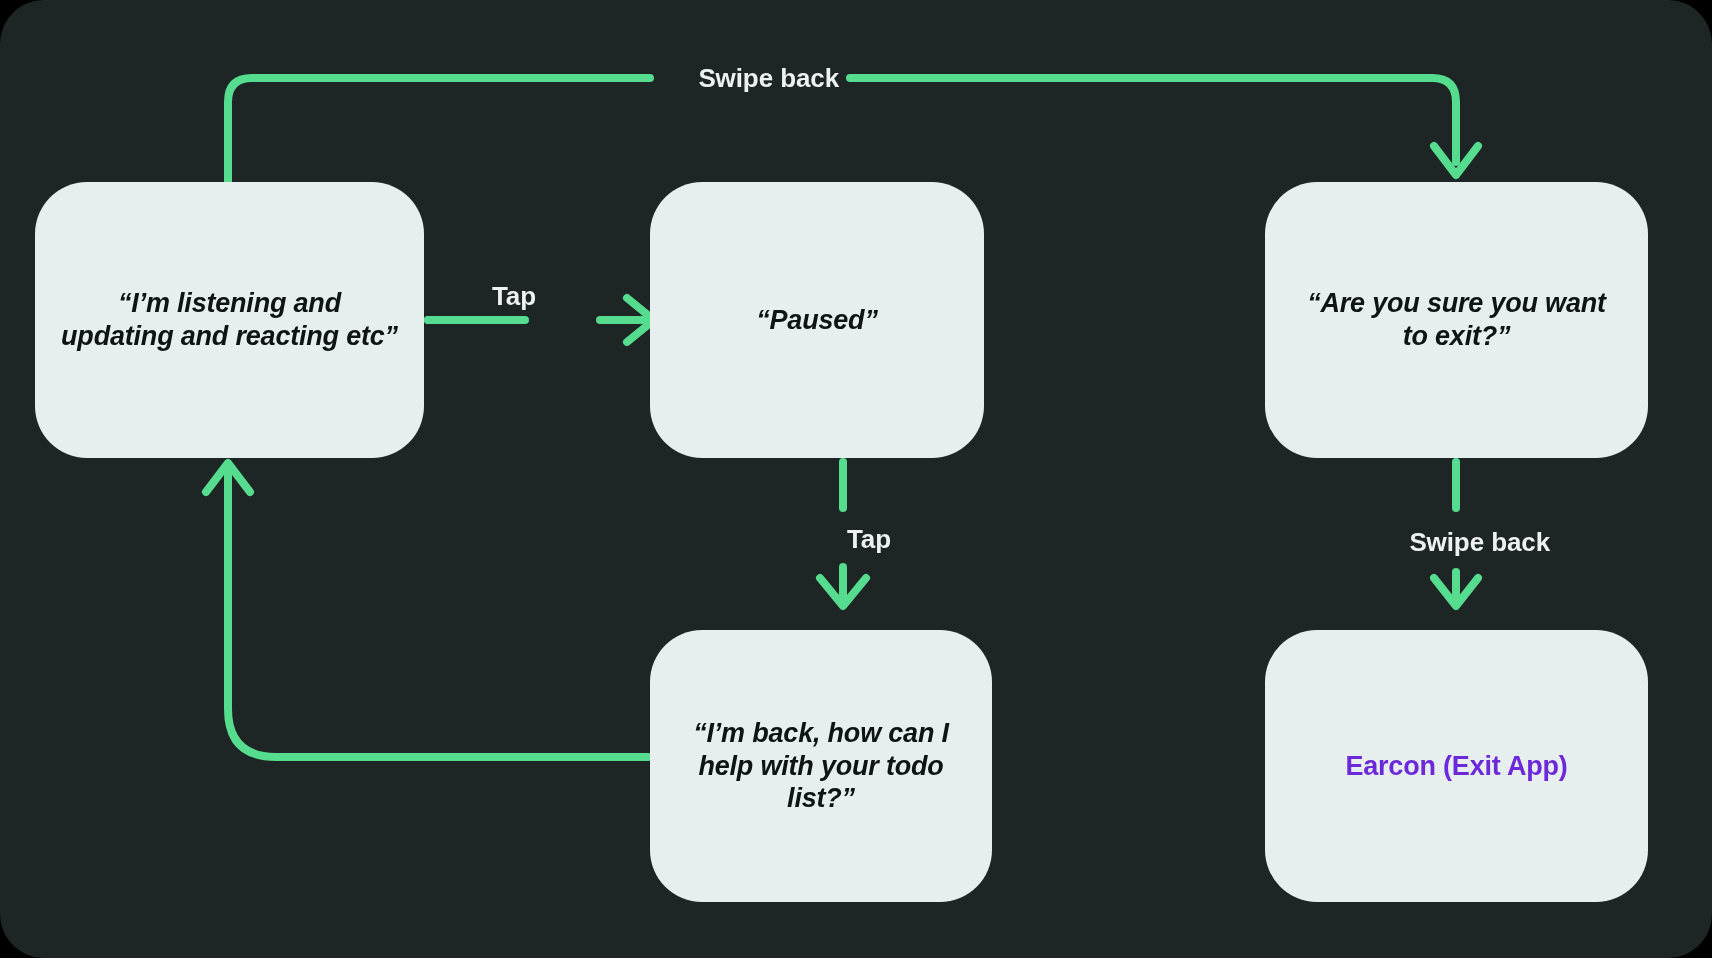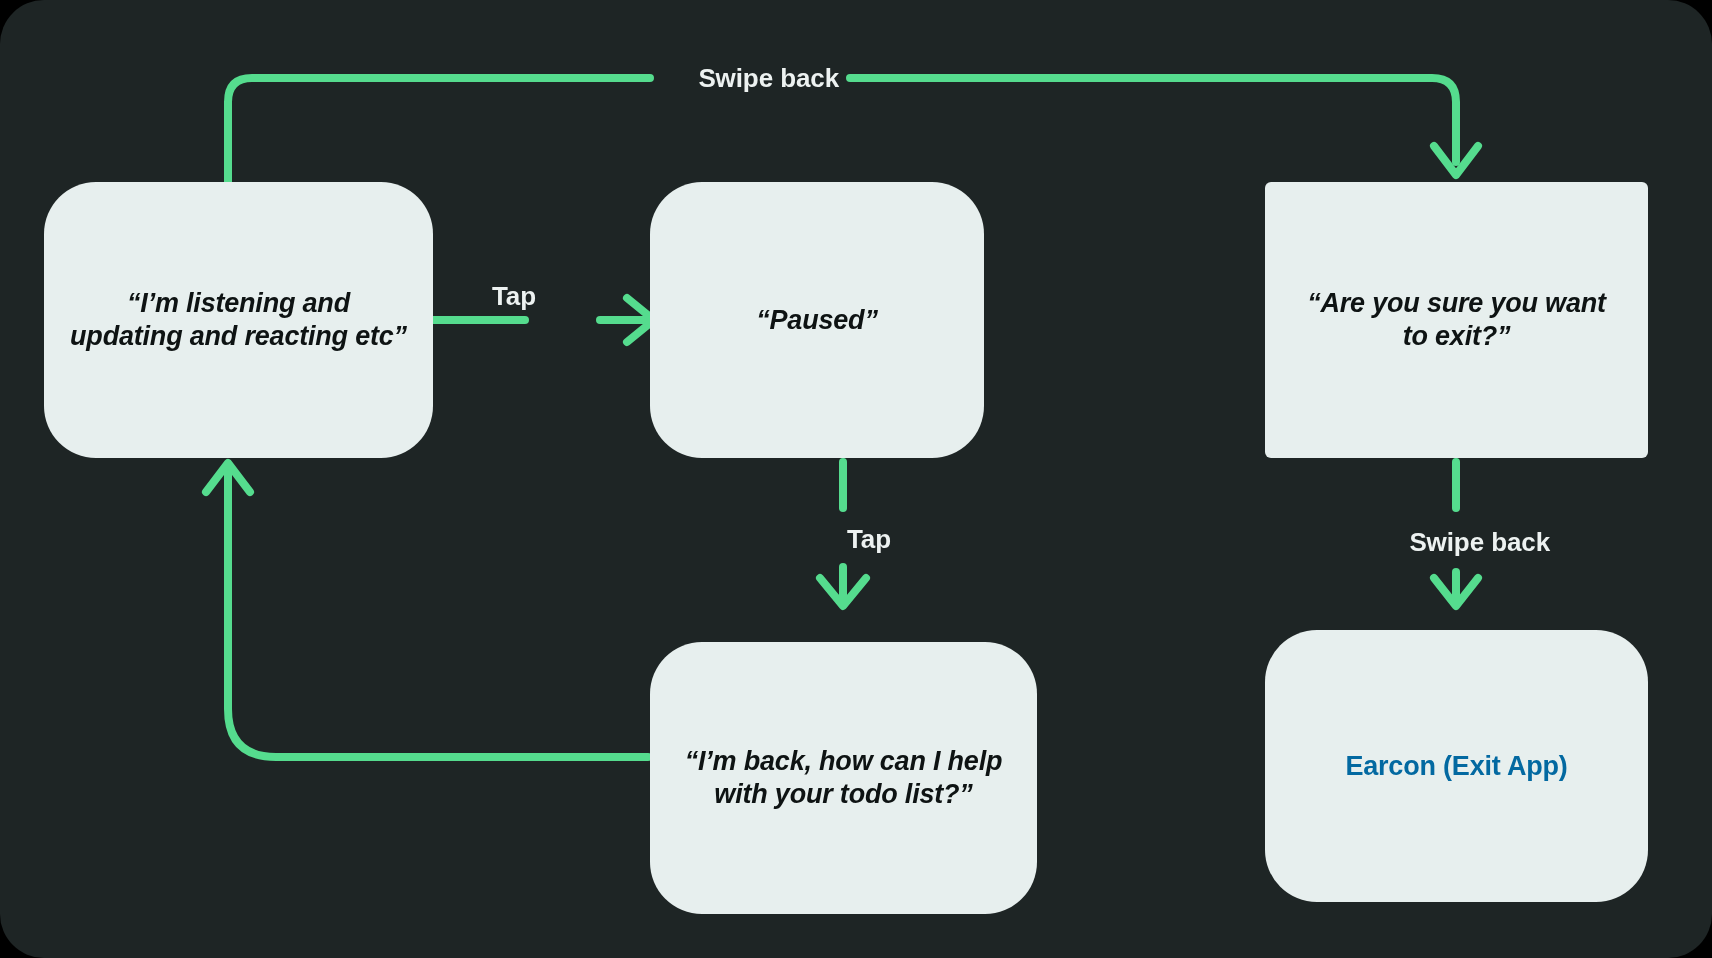--- a/index.html
+++ b/index.html
@@ -23,24 +23,24 @@
     font-weight:bold;
     font-style:italic;
     font-size:27px;
     line-height:1.22;
     text-align:center;
     letter-spacing:-0.2px;
   }
   .card-label.plain{ font-style:normal; }
 
   
-  #card-listening{ left:44px;  top:182px; width:389px; height:276px; }
+  #card-listening{ left:35px;  top:182px; width:389px; height:276px; }
   #card-paused   { left:650px; top:182px; width:334px; height:276px; }
   #card-exit     { left:1265px;top:182px; width:383px; height:276px; }
-  #card-back     { left:650px; top:630px; width:387px; height:272px;margin-top:12px; }
+  #card-back     { left:650px; top:630px; width:342px; height:272px; }
   #card-earcon   { left:1265px;top:630px; width:383px; height:272px; }
 
   
   .edge-label{
     position:absolute;
     color:#EDF2F1;
     font-weight:bold;
     font-size:26px;
     letter-spacing:-0.1px;
     white-space:nowrap;
@@ -84,30 +84,30 @@
   </svg>
 
   <div class="card" id="card-listening" style="background: rgb(231, 239, 238);">
     <div class="card-label" style="color: rgb(14, 19, 19);">“I’m listening and updating and reacting etc”</div>
   </div>
 
   <div class="card" id="card-paused" style="background: rgb(231, 239, 238);">
     <div class="card-label" style="color: rgb(14, 19, 19);">“Paused”</div>
   </div>
 
-  <div class="card" id="card-exit" style="background: rgb(231, 239, 238); border-radius: 6px;">
+  <div class="card" id="card-exit" style="background: rgb(231, 239, 238);">
     <div class="card-label" style="color: rgb(14, 19, 19);">“Are you sure you want to exit?”</div>
   </div>
 
   <div class="card" id="card-back" style="background: rgb(231, 239, 238);">
     <div class="card-label" style="color: rgb(14, 19, 19);">“I’m back, how can I help with your todo list?”</div>
   </div>
 
   <div class="card" id="card-earcon" style="background: rgb(231, 239, 238);">
-    <div class="card-label plain" style="color: #0369a1;">Earcon (Exit App)</div>
+    <div class="card-label plain" style="color: #6d28d9;">Earcon (Exit App)</div>
   </div>
 
   <div class="edge-label" id="label-swipe-top" style="color: rgb(237, 242, 241);">Swipe back</div>
   <div class="edge-label" id="label-tap-h" style="color: rgb(237, 242, 241);">Tap</div>
   <div class="edge-label" id="label-tap-v" style="color: rgb(237, 242, 241);">Tap</div>
   <div class="edge-label" id="label-swipe-v" style="color: rgb(237, 242, 241);">Swipe back</div>
 
 </div>
 
 </body></html>

